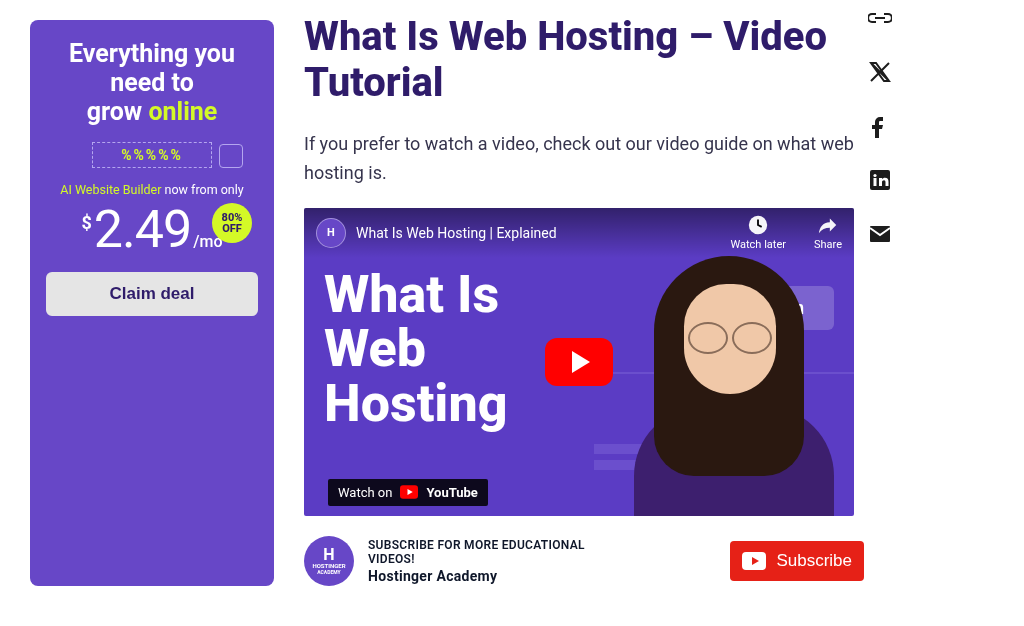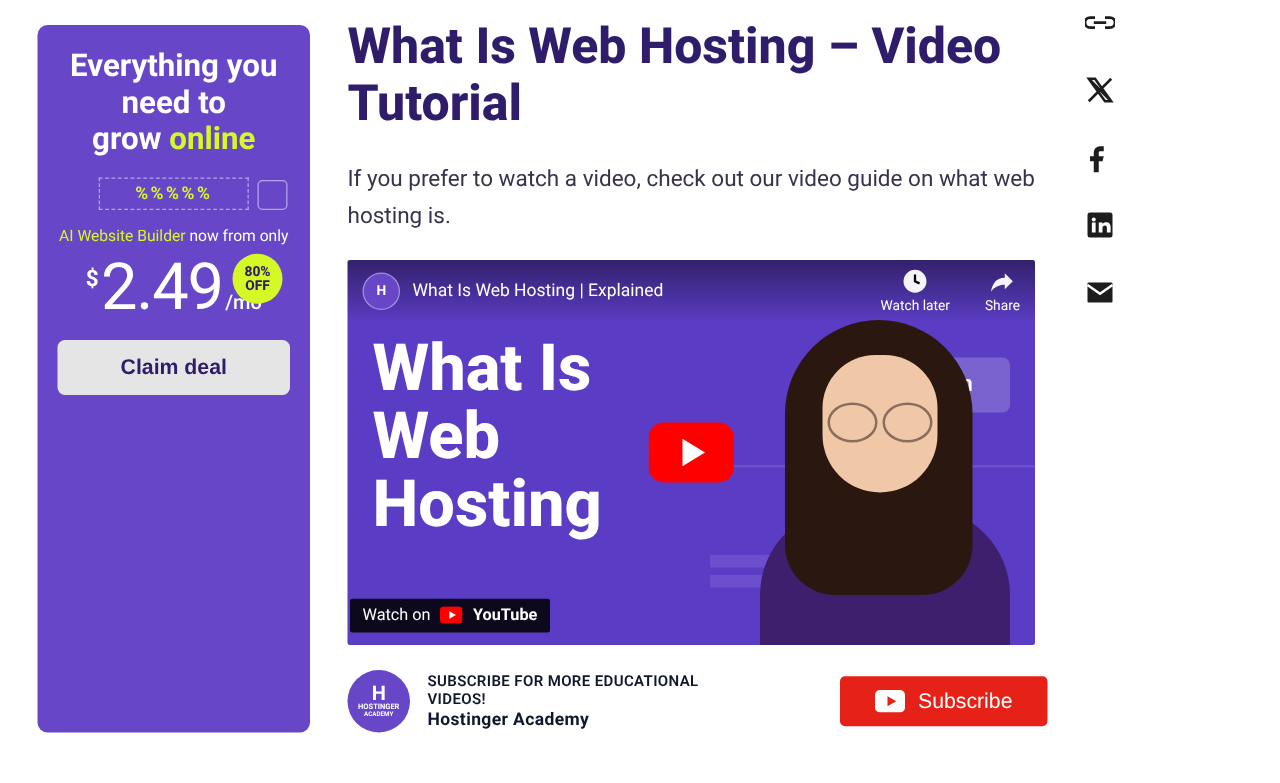--- a/index.html
+++ b/index.html
@@ -11,21 +11,21 @@
     position: relative;
     overflow: hidden;
   }
   .container {
     display: flex;
     padding: 10px 30px 0 30px;
     gap: 30px;
   }
   
   .promo {
-    width: 218px;
+    width: 244px;
     background: #6747c7;
     border-radius: 8px;
     padding: 20px 16px 18px;
     color: #fff;
     text-align: center;
     flex-shrink: 0;
     margin-top: 10px;
   }
   .promo-head {
     font-size: 25px;
@@ -141,21 +141,21 @@
     position: absolute; left: 50%; top: 50%; transform: translate(-50%,-50%);
     width: 68px; height: 48px; border-radius: 12px;
     background: #ff0000; display:flex; align-items:center; justify-content:center;
     cursor:pointer;
   }
   .play-btn::after{
     content:""; border-left: 18px solid #fff; border-top:11px solid transparent; border-bottom:11px solid transparent;
     margin-left:4px;
   }
   .watch-on {
-    position: absolute; left: 2px; bottom: 10px;
+    position: absolute; left: 24px; bottom: 10px;
     background: rgba(0,0,0,0.85); color:#fff;
     padding: 6px 10px; font-size: 13px;
     display:flex; align-items:center; gap:8px;
     border-radius:2px;
     cursor:pointer;
   }
   .person {
     position:absolute; right:10px; bottom:0;
     width:230px; height:280px;
   }
@@ -205,21 +205,21 @@
     display:flex; flex-direction:column; align-items:center; justify-content:center;
     font-size:9px; font-weight:700; line-height:1.1;
   }
   .sub-text { font-size:12px; color:#0f172a; letter-spacing:0.3px;}
   .sub-text .line1 { font-weight:600; }
   .sub-text .line2 { font-weight:700; font-size:14px; margin-top:2px;}
   .subscribe-btn {
     margin-left:auto;
     background:#e62117; color:#fff;
     border:none; border-radius:4px;
-    padding:10px 28px; font-size:17px; font-weight:500;
+    padding:10px 12px; font-size:17px; font-weight:500;
     display:flex; align-items:center; gap:10px;
     cursor:pointer;
   }
   
   .social-rail {
     position:absolute; right:132px; top:6px;
     display:flex; flex-direction:column; gap:30px;
     align-items:center;
   }
   .social-rail .sicon {

